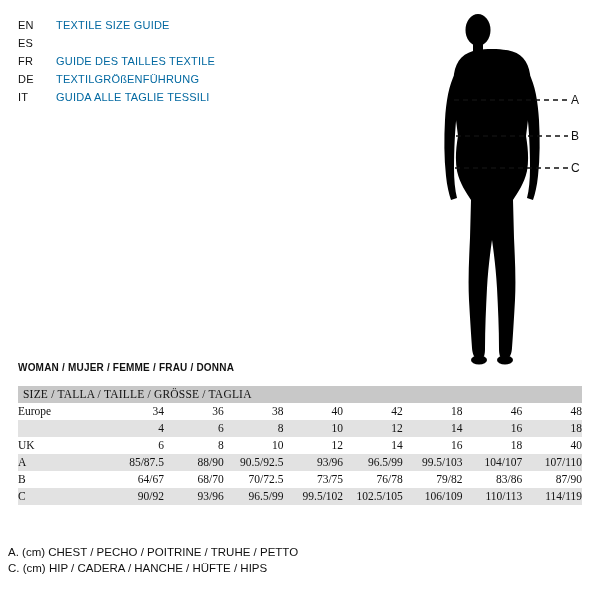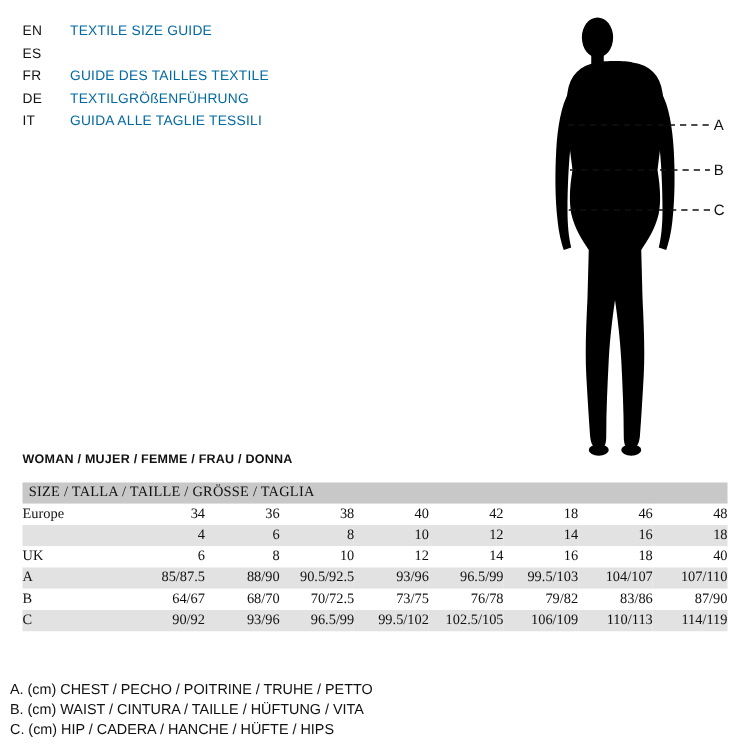--- a/index.html
+++ b/index.html
@@ -288,17 +288,16 @@
         <td class="cell-val">102.5/105</td>
         <td class="cell-val">106/109</td>
         <td class="cell-val">110/113</td>
         <td class="cell-val">114/119</td>
       </tr>
     </tbody>
   </table>
 
   <div class="footnotes">
     <div class="footnote-row">A. (cm) CHEST / PECHO / POITRINE / TRUHE / PETTO</div>
-    <div class="footnote-row">B. (cm) WAIST / CINTURA / TAILLE / HÜFTUNG / VITA</div>
     <div class="footnote-row">C. (cm) HIP / CADERA / HANCHE / HÜFTE / HIPS</div>
   </div>
 
 </div>
 
 </body></html>

